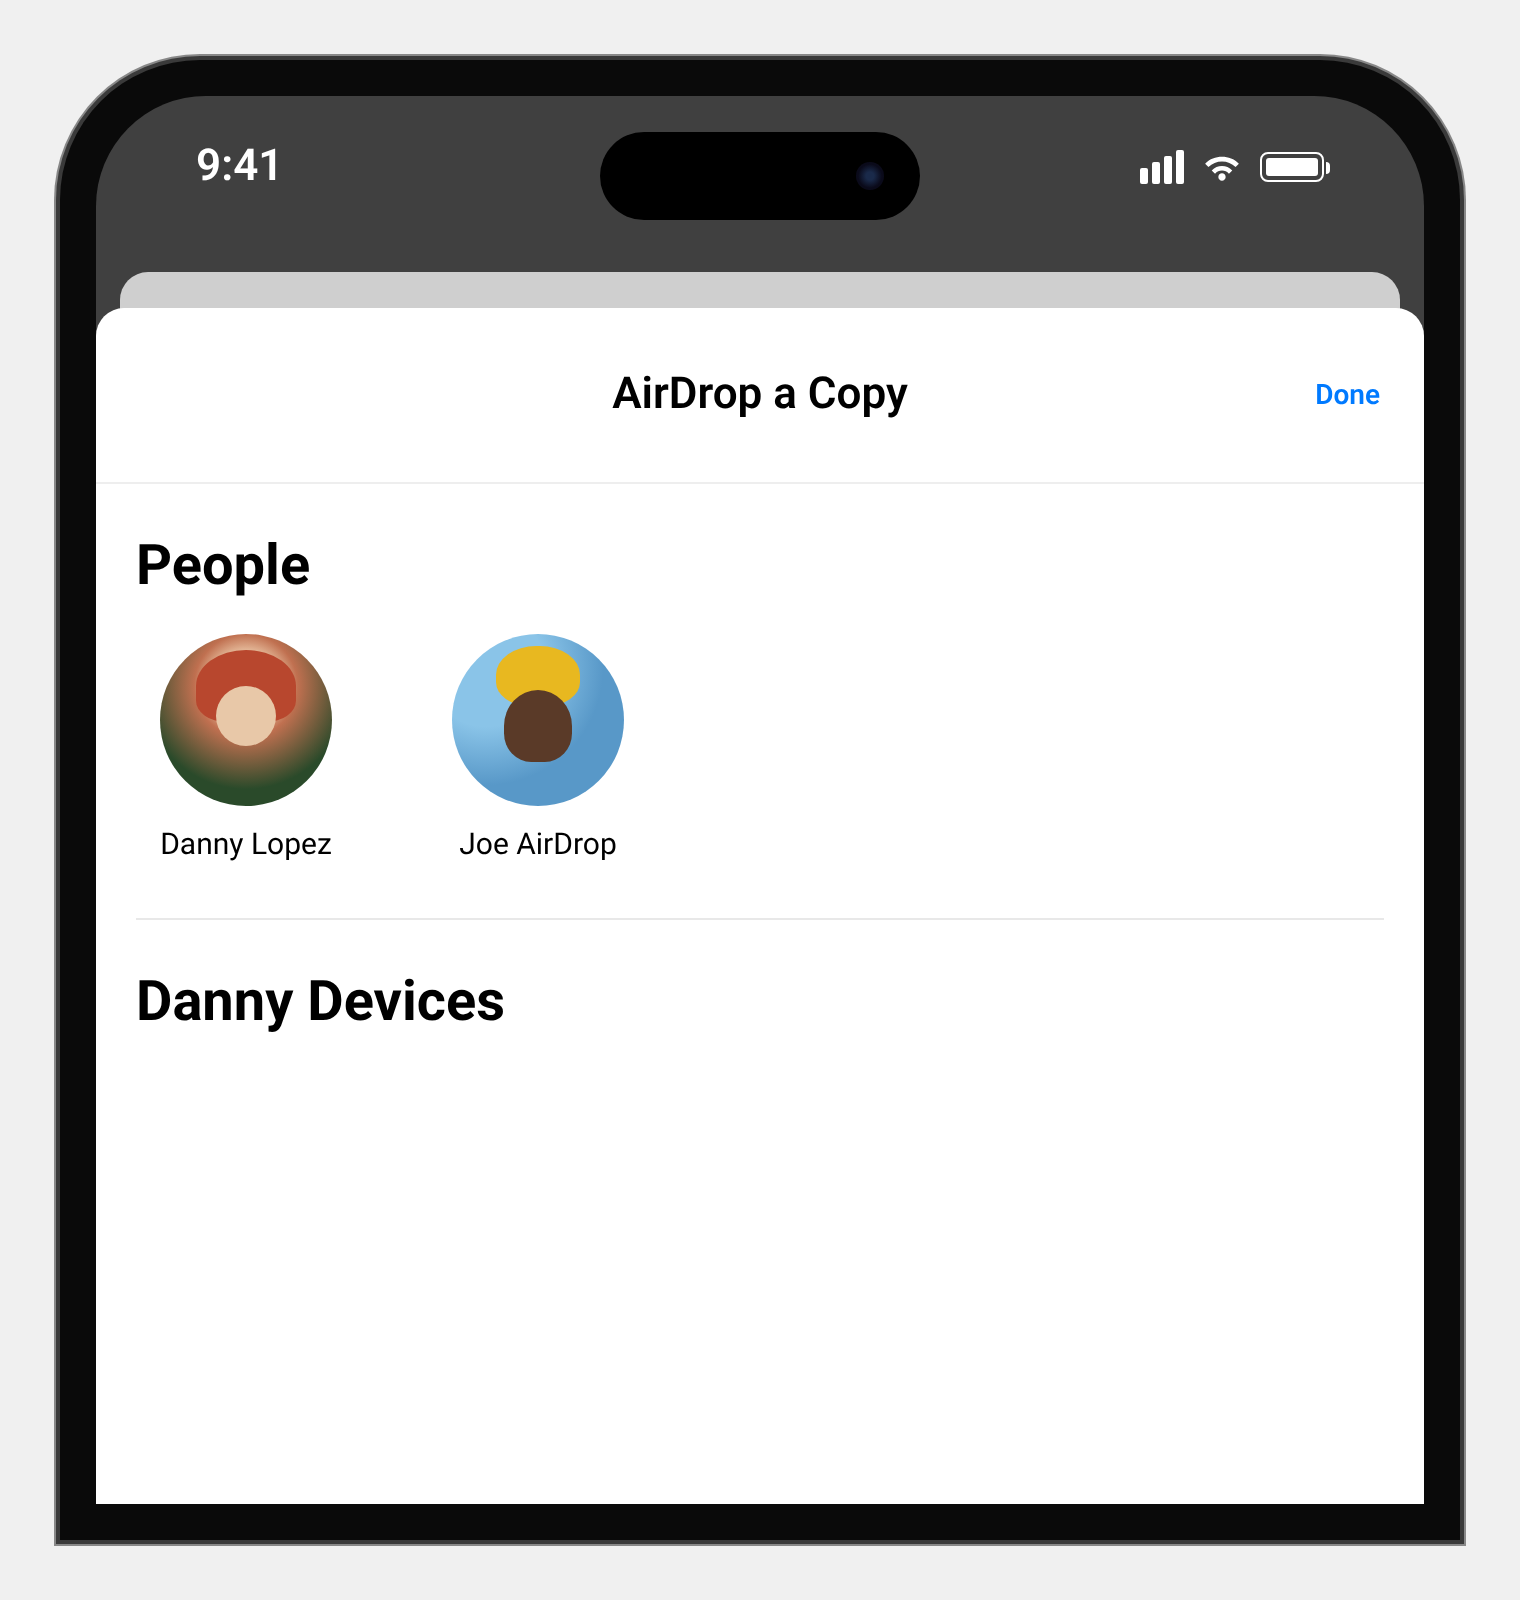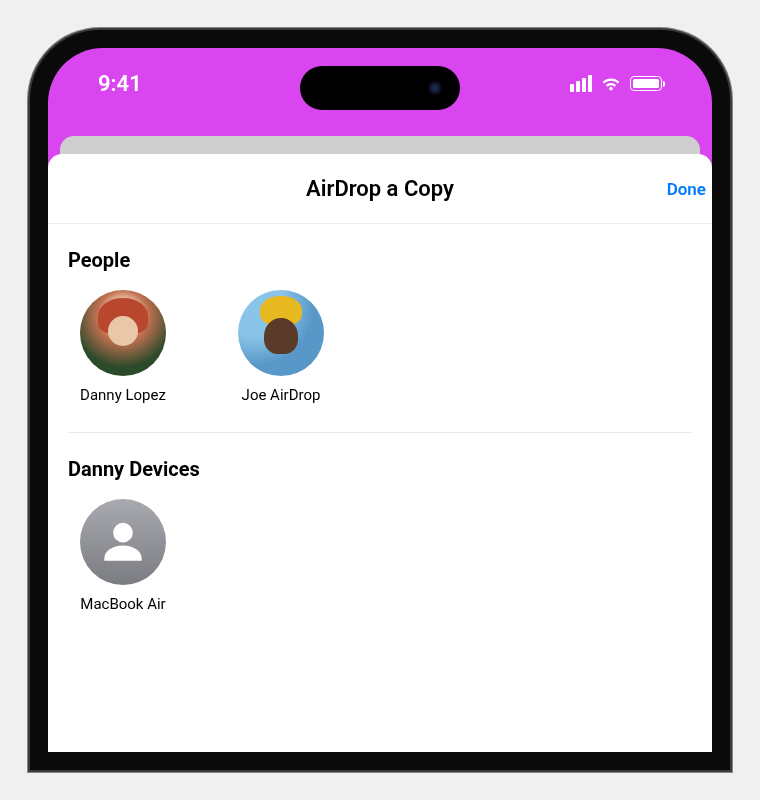--- a/index.html
+++ b/index.html
@@ -18,21 +18,21 @@
       background: #0a0a0a;
       border-radius: 70px 70px 0 0;
       padding: 18px;
       position: relative;
       box-shadow: 0 0 0 2px #3a3a3a, 0 0 0 3px #888;
       overflow: hidden;
     }
     .screen {
       width: 100%;
       height: 100%;
-      background: #d946ef;
+      background: #404040;
       border-radius: 55px 55px 0 0;
       overflow: hidden;
       position: relative;
     }
     .dynamic-island {
       position: absolute;
       top: 18px;
       left: 50%;
       transform: translateX(-50%);
       width: 160px;
@@ -96,48 +96,48 @@
       position: absolute;
       top: 106px; left: 0; right: 0; bottom: 0;
       background: #fff;
       border-radius: 14px 14px 0 0;
     }
     .sheet-header {
       display: flex;
       align-items: center;
       justify-content: center;
       position: relative;
-      height: 70px;
+      height: 88px;
       border-bottom: 1px solid #eee;
     }
     .sheet-title {
       font-size: 22px;
       font-weight: 600;
       color: #000;
     }
     .done-button {
       position: absolute;
-      right: 6px;
-      font-size: 17px;
+      right: 22px;
+      font-size: 14px;
       font-weight: 600;
       color: #007aff;
       cursor: pointer;
     }
     .section {
       padding: 24px 20px 0 20px;
     }
     .section-title {
-      font-size: 20px;
+      font-size: 28px;
       font-weight: 700;
       color: #000;
       margin-bottom: 18px;
     }
     .items-row {
       display: flex;
-      gap: 48px;
+      gap: 36px;
       padding-bottom: 28px;
     }
     .person {
       display: flex;
       flex-direction: column;
       align-items: center;
       width: 110px;
       cursor: pointer;
     }
     .avatar {
@@ -234,27 +234,16 @@
             <div class="avatar avatar-2"></div>
             <span class="person-name">Joe AirDrop</span>
           </div>
         </div>
       </div>
 
       <div class="divider"></div>
 
       <div class="section">
         <div class="section-title">Danny Devices</div>
-        <div class="items-row">
-          <div class="person">
-            <div class="avatar avatar-generic">
-              <svg viewBox="0 0 24 24" fill="#fff">
-                <circle cx="12" cy="8" r="4.2"></circle>
-                <path d="M12 13.5c-4.5 0-8 2.4-8 5.5v1h16v-1c0-3.1-3.5-5.5-8-5.5z"></path>
-              </svg>
-            </div>
-            <span class="person-name">MacBook Air</span>
-          </div>
-        </div>
       </div>
     </div>
   </div>
 </div>
 
 </body></html>

